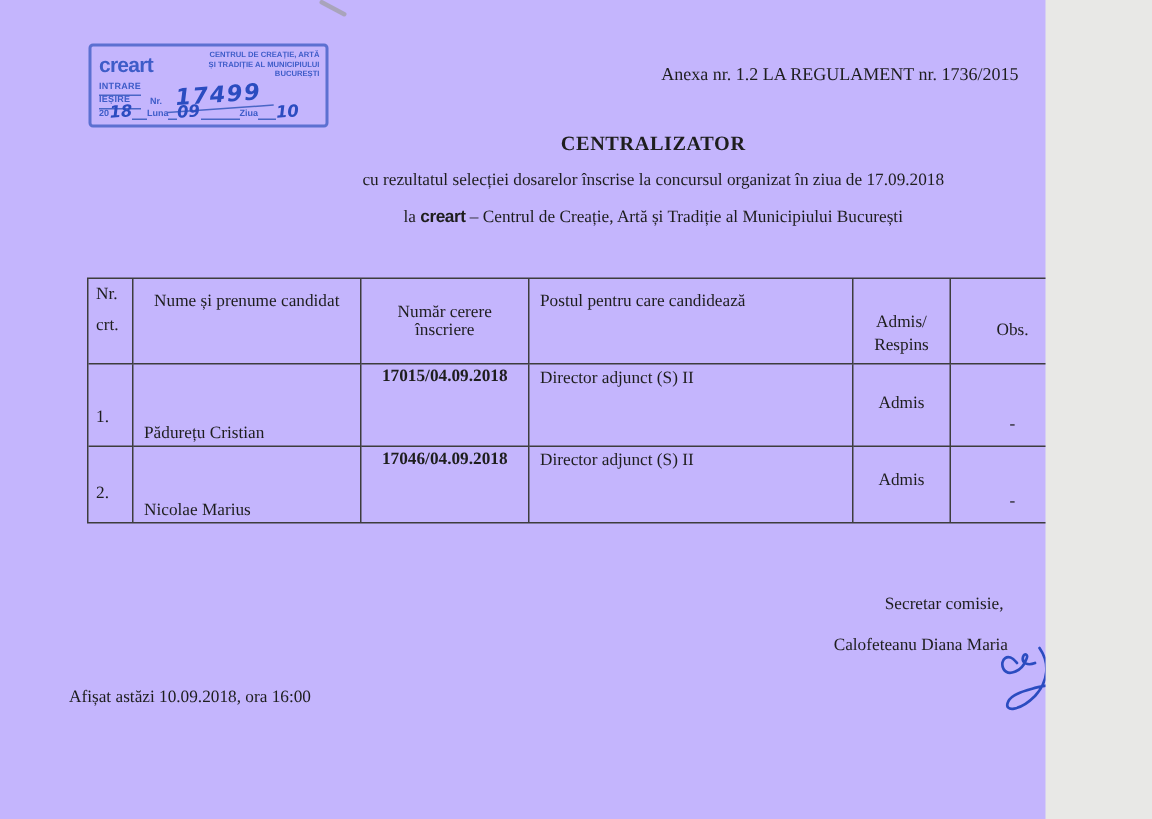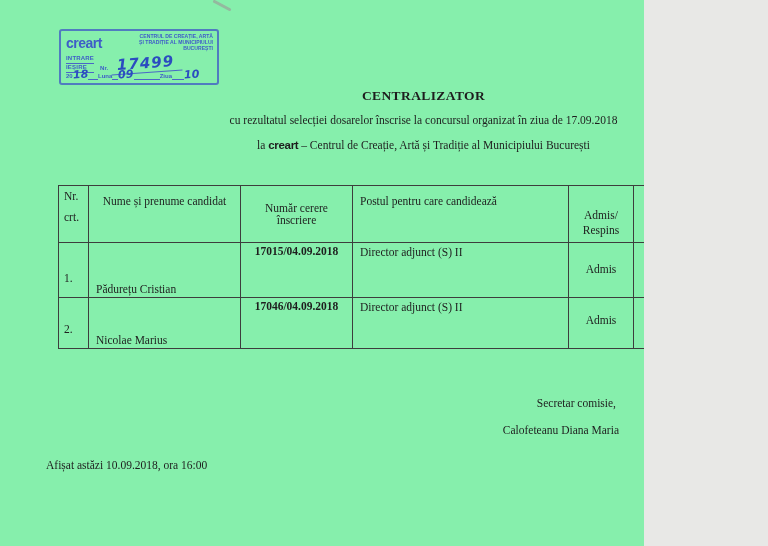--- a/index.html
+++ b/index.html
@@ -1,19 +1,19 @@
 <!DOCTYPE html>
 <html><head>
 <meta charset="utf-8">
 <style>
   * { margin:0; padding:0; box-sizing:border-box; }
   html,body { background:#e8e8e6; }
   .page {
-    position:relative; width:644px; height:546px;
-    background:#86efac; overflow:hidden;
+    position:relative; width:697px; height:546px;
+    background:#c4b5fd; overflow:hidden;
     font-family:"Liberation Serif", serif; color:#1e1e1e;
   }
   
   .artifact {
     position:absolute; left:212px; top:4px; width:20px; height:3px;
     background:#9b9b98; transform:rotate(28deg); border-radius:2px; opacity:.65;
   }
   
   .stamp {
     position:absolute; left:59px; top:29px; width:160px; height:56px;
@@ -38,21 +38,21 @@
     color:#2b4cc0; transform:rotate(-4deg); display:inline-block; line-height:1;
   }
   .hand-big { font-size:15px; letter-spacing:1px; border-bottom:1px solid #4a66c6; padding:0 8px 1px 6px; margin-bottom:0; }
   .hand-sm { font-size:11px; }
   .stamp-bottom { position:absolute; left:5px; right:5px; bottom:3px; display:flex; align-items:flex-end; }
   .tiny { font-size:6px; font-weight:bold; margin-bottom:1px; }
   .lead { border-bottom:1px solid #4a66c6; height:9px; display:inline-block; }
   .w4{width:6px;} .w6{width:10px;} .w16{width:26px;} .w8{width:12px;}
   
   .anexa { position:absolute; top:42px; right:18px; font-size:12px; }
-  .title-line { position:absolute; left:96px; width:655px; text-align:center; }
+  .title-line { position:absolute; left:108px; width:655px; text-align:center; }
   .doc-title { top:88px; font-size:13.5px; font-weight:bold; letter-spacing:.4px; }
   .sub1 { top:114px; font-size:11.5px; }
   .sub2 { top:139px; font-size:11.5px; }
   .sub2 .logo-inline { font-family:"Liberation Sans", sans-serif; font-weight:bold; font-size:11.5px; letter-spacing:-0.3px; }
   
   .tbl {
     position:absolute; left:58px; top:185px;
     display:grid;
     grid-template-columns:30px 152px 112px 216px 65px 82px;
     grid-template-rows:57px 55px 50px;
@@ -113,20 +113,21 @@
       <span class="tiny">Luna</span>
       <span class="lead w4"></span>
       <span class="hand hand-sm">09</span>
       <span class="lead w16"></span>
       <span class="tiny">Ziua</span>
       <span class="lead w8"></span>
       <span class="hand hand-sm">10</span>
     </div>
   </div>
 
+  <div class="anexa">Anexa nr. 1.2 LA REGULAMENT nr. 1736/2015</div>
 
   <div class="title-line doc-title">CENTRALIZATOR</div>
   <div class="title-line sub1">cu rezultatul selecției dosarelor înscrise la concursul organizat în ziua de 17.09.2018</div>
   <div class="title-line sub2"><span>la </span><span class="logo-inline">creart</span><span> – Centrul de Creație, Artă și Tradiție al Municipiului București</span></div>
 
   <div class="tbl">
 
     <div class="cell h-nr">
       <span>Nr.</span>
       <span>crt.</span>

